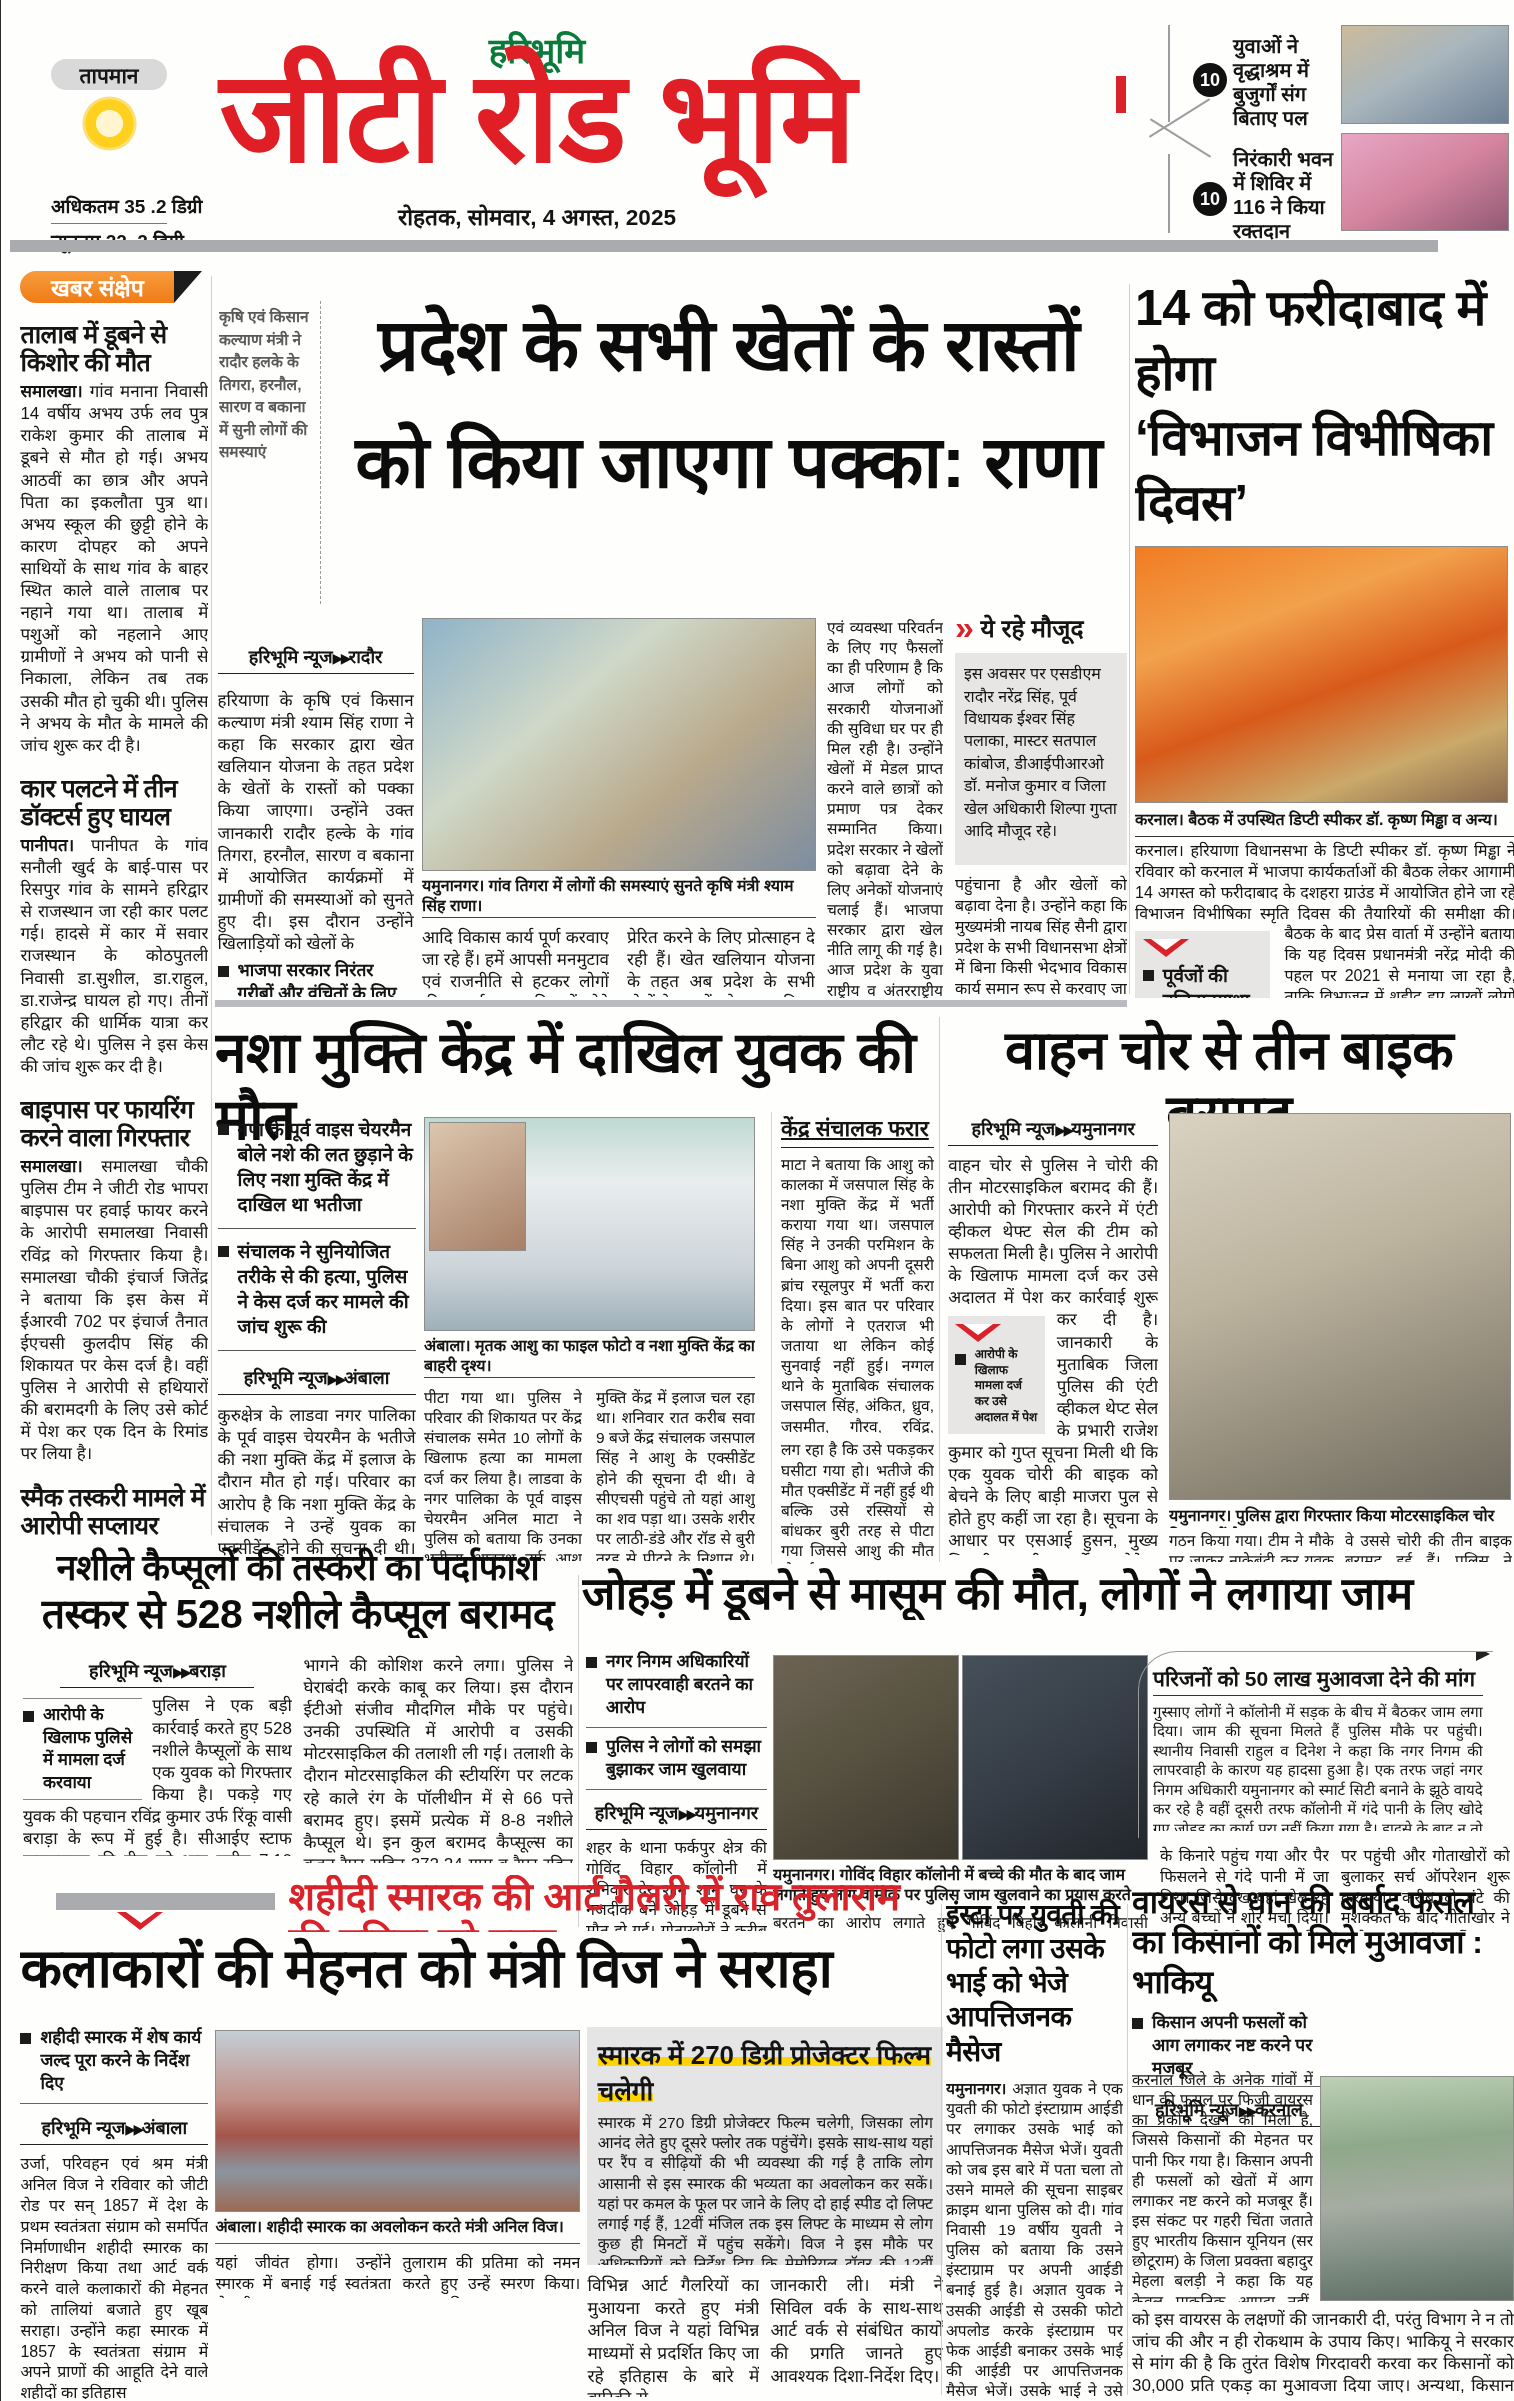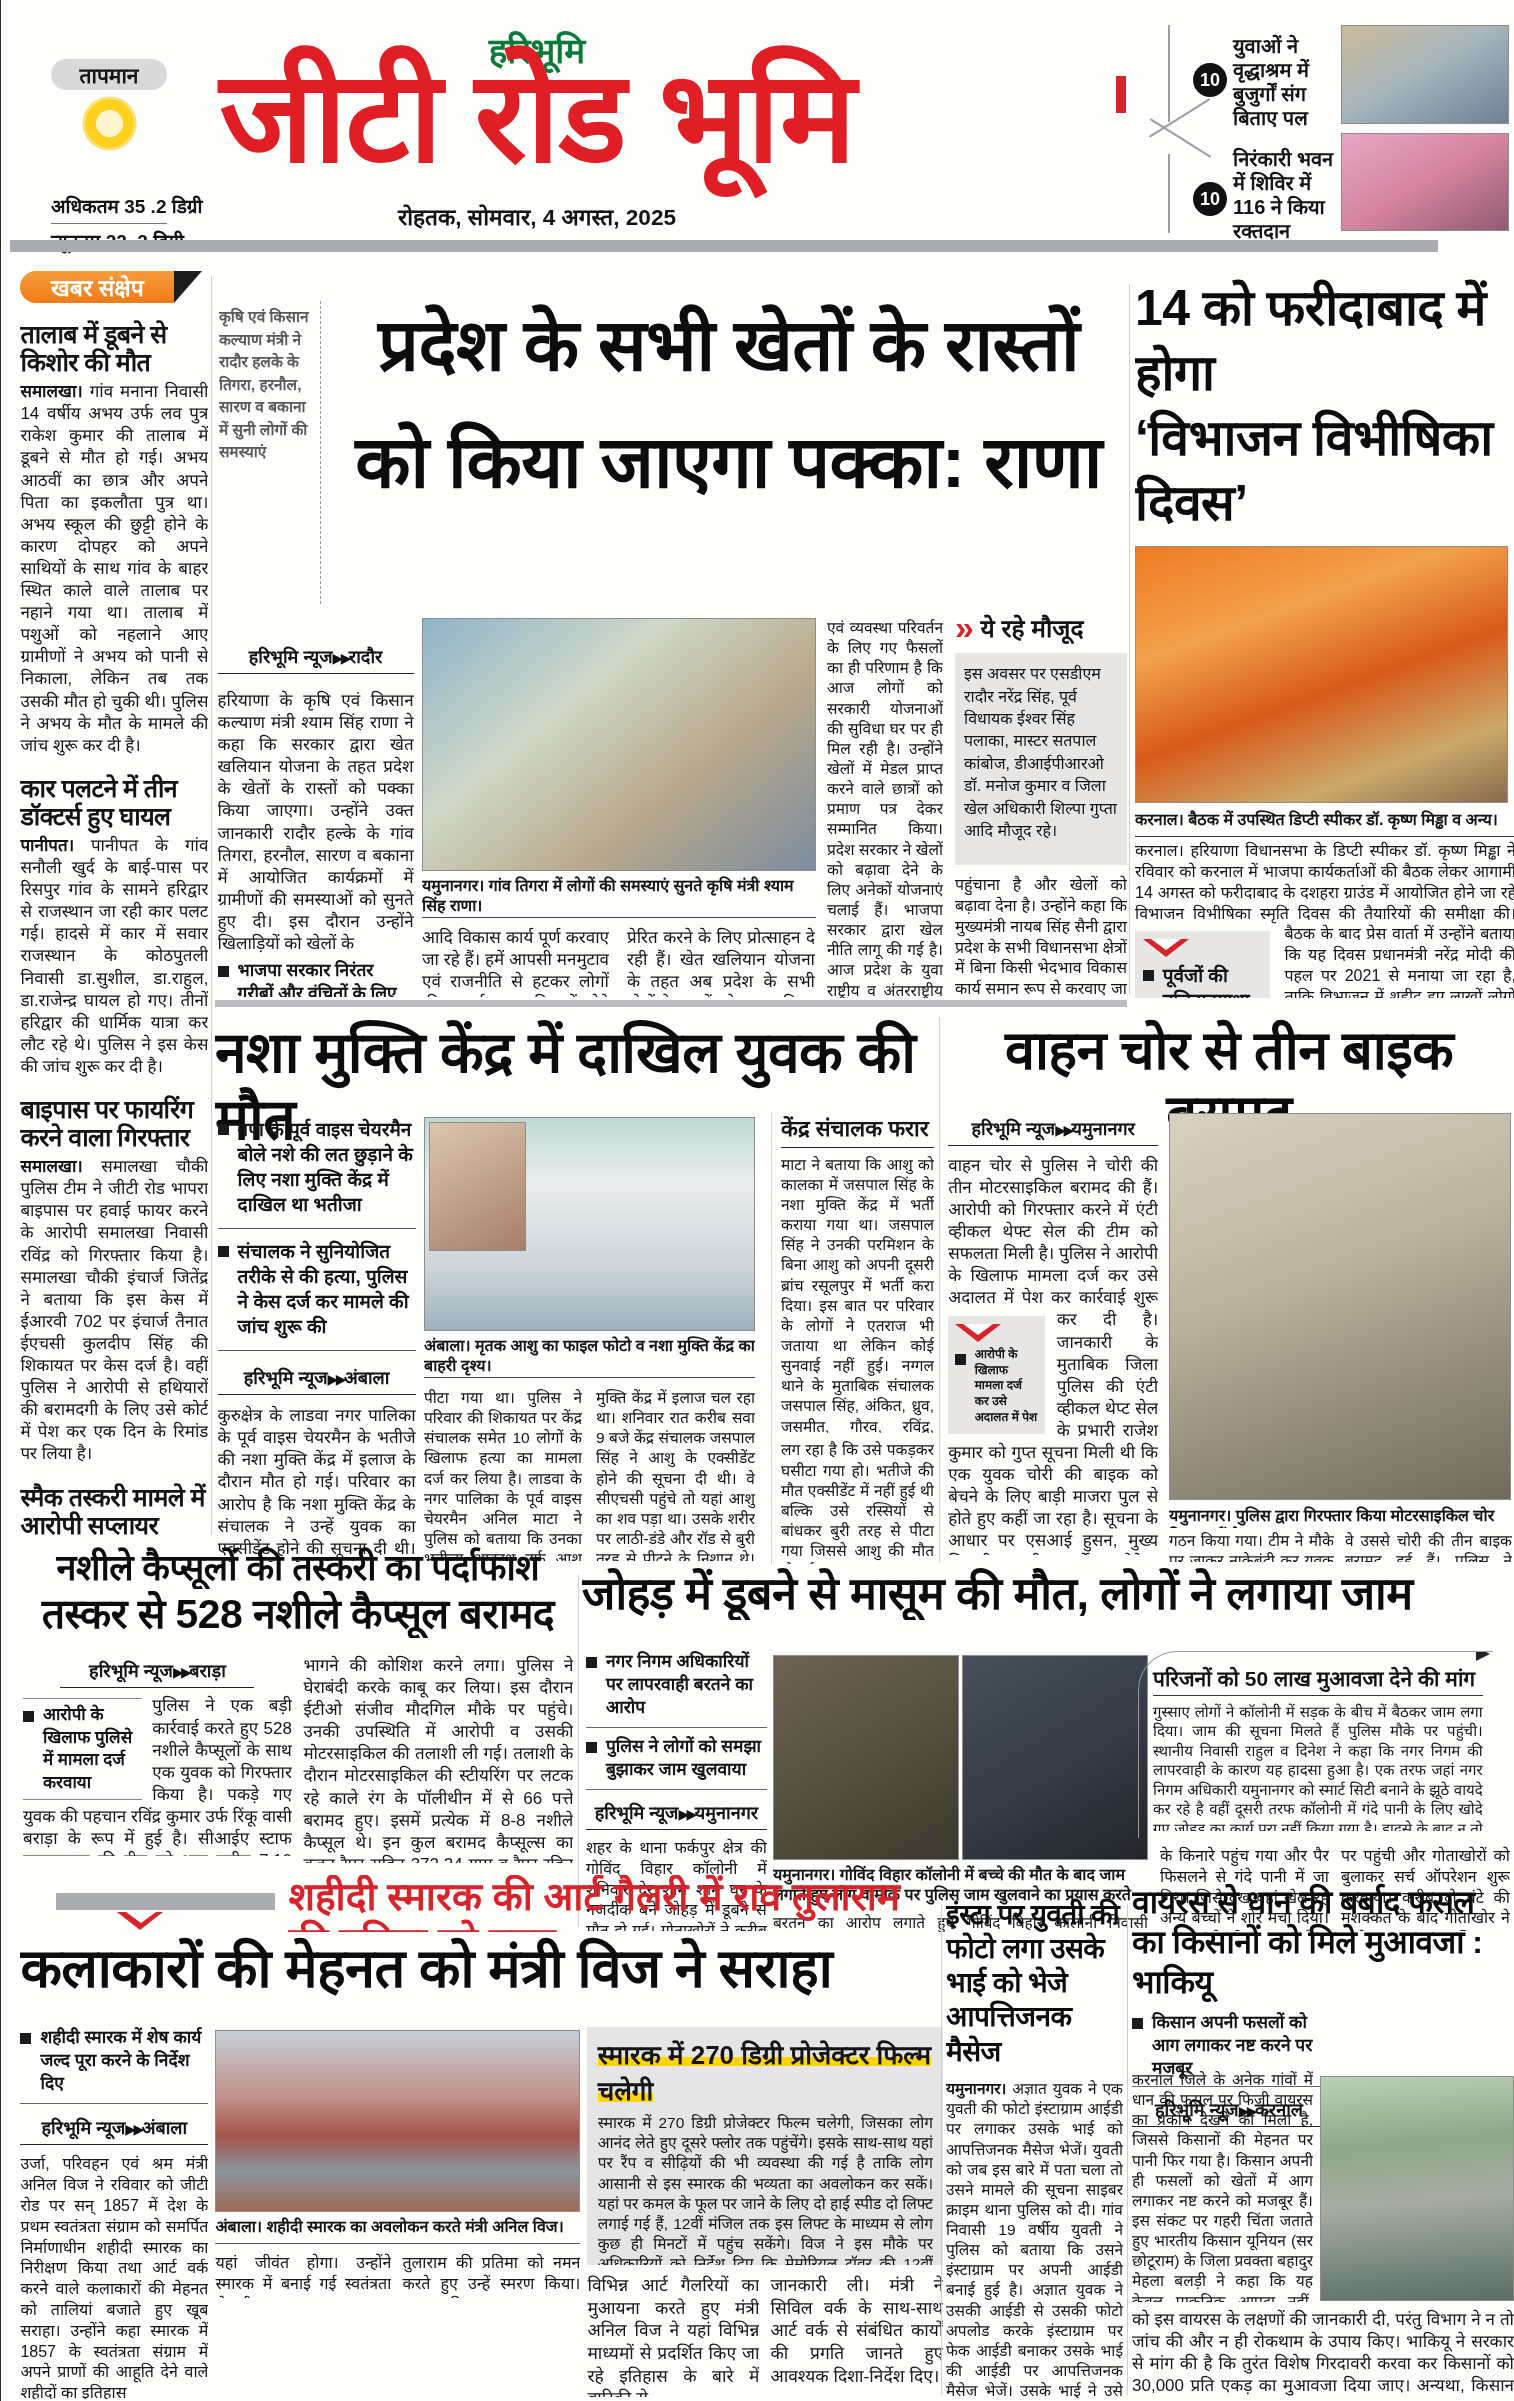--- a/index.html
+++ b/index.html
@@ -169,21 +169,21 @@
       </div>
       <div class="bt" style="margin-top:10.3px;height:168px;">कुरुक्षेत्र के लाडवा नगर पालिका के पूर्व वाइस चेयरमैन के भतीजे की नशा मुक्ति केंद्र में इलाज के दौरान मौत हो गई। परिवार का आरोप है कि नशा मुक्ति केंद्र के संचालक ने उन्हें युवक का एक्सीडेंट होने की सूचना दी थी। परिवार के लोग जब नशा मुक्ति केंद्र पहुंचे तो केंद्र खाली पड़ा था। संचालक व अन्य लोग फरार हो चुके थे। इसके बाद परिवार के लोग अस्पताल पहुंचे तो यहां युवक का शव पड़ा हुआ था। उसके शरीर पर चोट के निशान थे। उसे बुरी तरह</div>
     </div>
     <div class="abs photo" style="left:209px;top:102px;width:331px;height:214px;background:linear-gradient(180deg,#bfd9d2 0%,#e9edee 30%,#cdd5da 70%,#9fb0ba 100%);">
       <div class="abs photo" style="left:3.9px;top:3.9px;width:97px;height:129px;background:linear-gradient(150deg,#dcc6ae 0%,#a67f66 100%);"></div>
     </div>
     <div class="abs cap" style="left:209px;top:321px;width:331px;height:41px;border-bottom:1.9px solid #444;">अंबाला। मृतक आशु का फाइल फोटो व नशा मुक्ति केंद्र का बाहरी दृश्य।</div>
     <div class="abs bt" style="left:209px;top:373px;width:158px;height:173px;font-size:15.5px;">पीटा गया था। पुलिस ने परिवार की शिकायत पर केंद्र संचालक समेत 10 लोगों के खिलाफ हत्या का मामला दर्ज कर लिया है। लाडवा के नगर पालिका के पूर्व वाइस चेयरमैन अनिल माटा ने पुलिस को बताया कि उनका भतीजा आकाश उर्फ आशु (31) टेंट की दुकान चलाता था। उसका यहां रसूलपुर स्थित नशा</div>
     <div class="abs bt" style="left:381px;top:373px;width:159px;height:173px;font-size:15.5px;">मुक्ति केंद्र में इलाज चल रहा था। शनिवार रात करीब सवा 9 बजे केंद्र संचालक जसपाल सिंह ने आशु के एक्सीडेंट होने की सूचना दी थी। वे सीएचसी पहुंचे तो यहां आशु का शव पड़ा था। उसके शरीर पर लाठी-डंडे और रॉड से बुरी तरह से पीटने के निशान थे। साथ ही उसकी कमर भी नीली पड़ चुकी थी। ऐसा</div>
     <div class="abs" style="left:556px;top:97px;width:163px;height:452px;overflow:hidden;border-left:1.3px solid #d5d5d5;padding-left:9px;box-sizing:border-box;">
-      <div style="font-weight:800;font-size:22px;border-bottom:1.9px solid #222;padding-bottom:5.2px;margin-bottom:6.5px;">केंद्र संचालक फरार</div>
+      <div style="font-weight:800;font-size:22px;border-bottom:1.9px solid #222;padding-bottom:5.2px;margin-bottom:6.5px;text-decoration:underline;">केंद्र संचालक फरार</div>
       <div class="bt" style="height:278px;font-size:15.5px;">माटा ने बताया कि आशु को कालका में जसपाल सिंह के नशा मुक्ति केंद्र में भर्ती कराया गया था। जसपाल सिंह ने उनकी परमिशन के बिना आशु को अपनी दूसरी ब्रांच रसूलपुर में भर्ती करा दिया। इस बात पर परिवार के लोगों ने एतराज भी जताया था लेकिन कोई सुनवाई नहीं हुई। नग्गल थाने के मुताबिक संचालक जसपाल सिंह, अंकित, ध्रुव, जसमीत, गौरव, रविंद्र, मोहित, हरदीप और गौरव के खिलाफ केस दर्ज किया गया है। घटना के बाद से सभी केंद्र संचालक व कर्मचारी फरार हो गए हैं।</div>
       <div class="bt" style="margin-top:7.7px;height:129px;font-size:15.5px;">लग रहा है कि उसे पकड़कर घसीटा गया हो। भतीजे की मौत एक्सीडेंट में नहीं हुई थी बल्कि उसे रस्सियों से बांधकर बुरी तरह से पीटा गया जिससे आशु की मौत हो गई।</div>
     </div>
   </section>
   <div class="abs vrule" style="left:938px;top:1017px;height:545px;"></div>
 
   <section class="abs" style="left:942px;top:1015px;width:572px;height:550px;overflow:hidden;">
     <h2 class="hd" style="font-size:54px;margin:3.9px 0 15.5px;text-align:center;">वाहन चोर से तीन बाइक बरामद</h2>
     <div class="abs" style="left:5.2px;top:98px;width:210px;height:447px;overflow:hidden;">
       <div class="byl">

